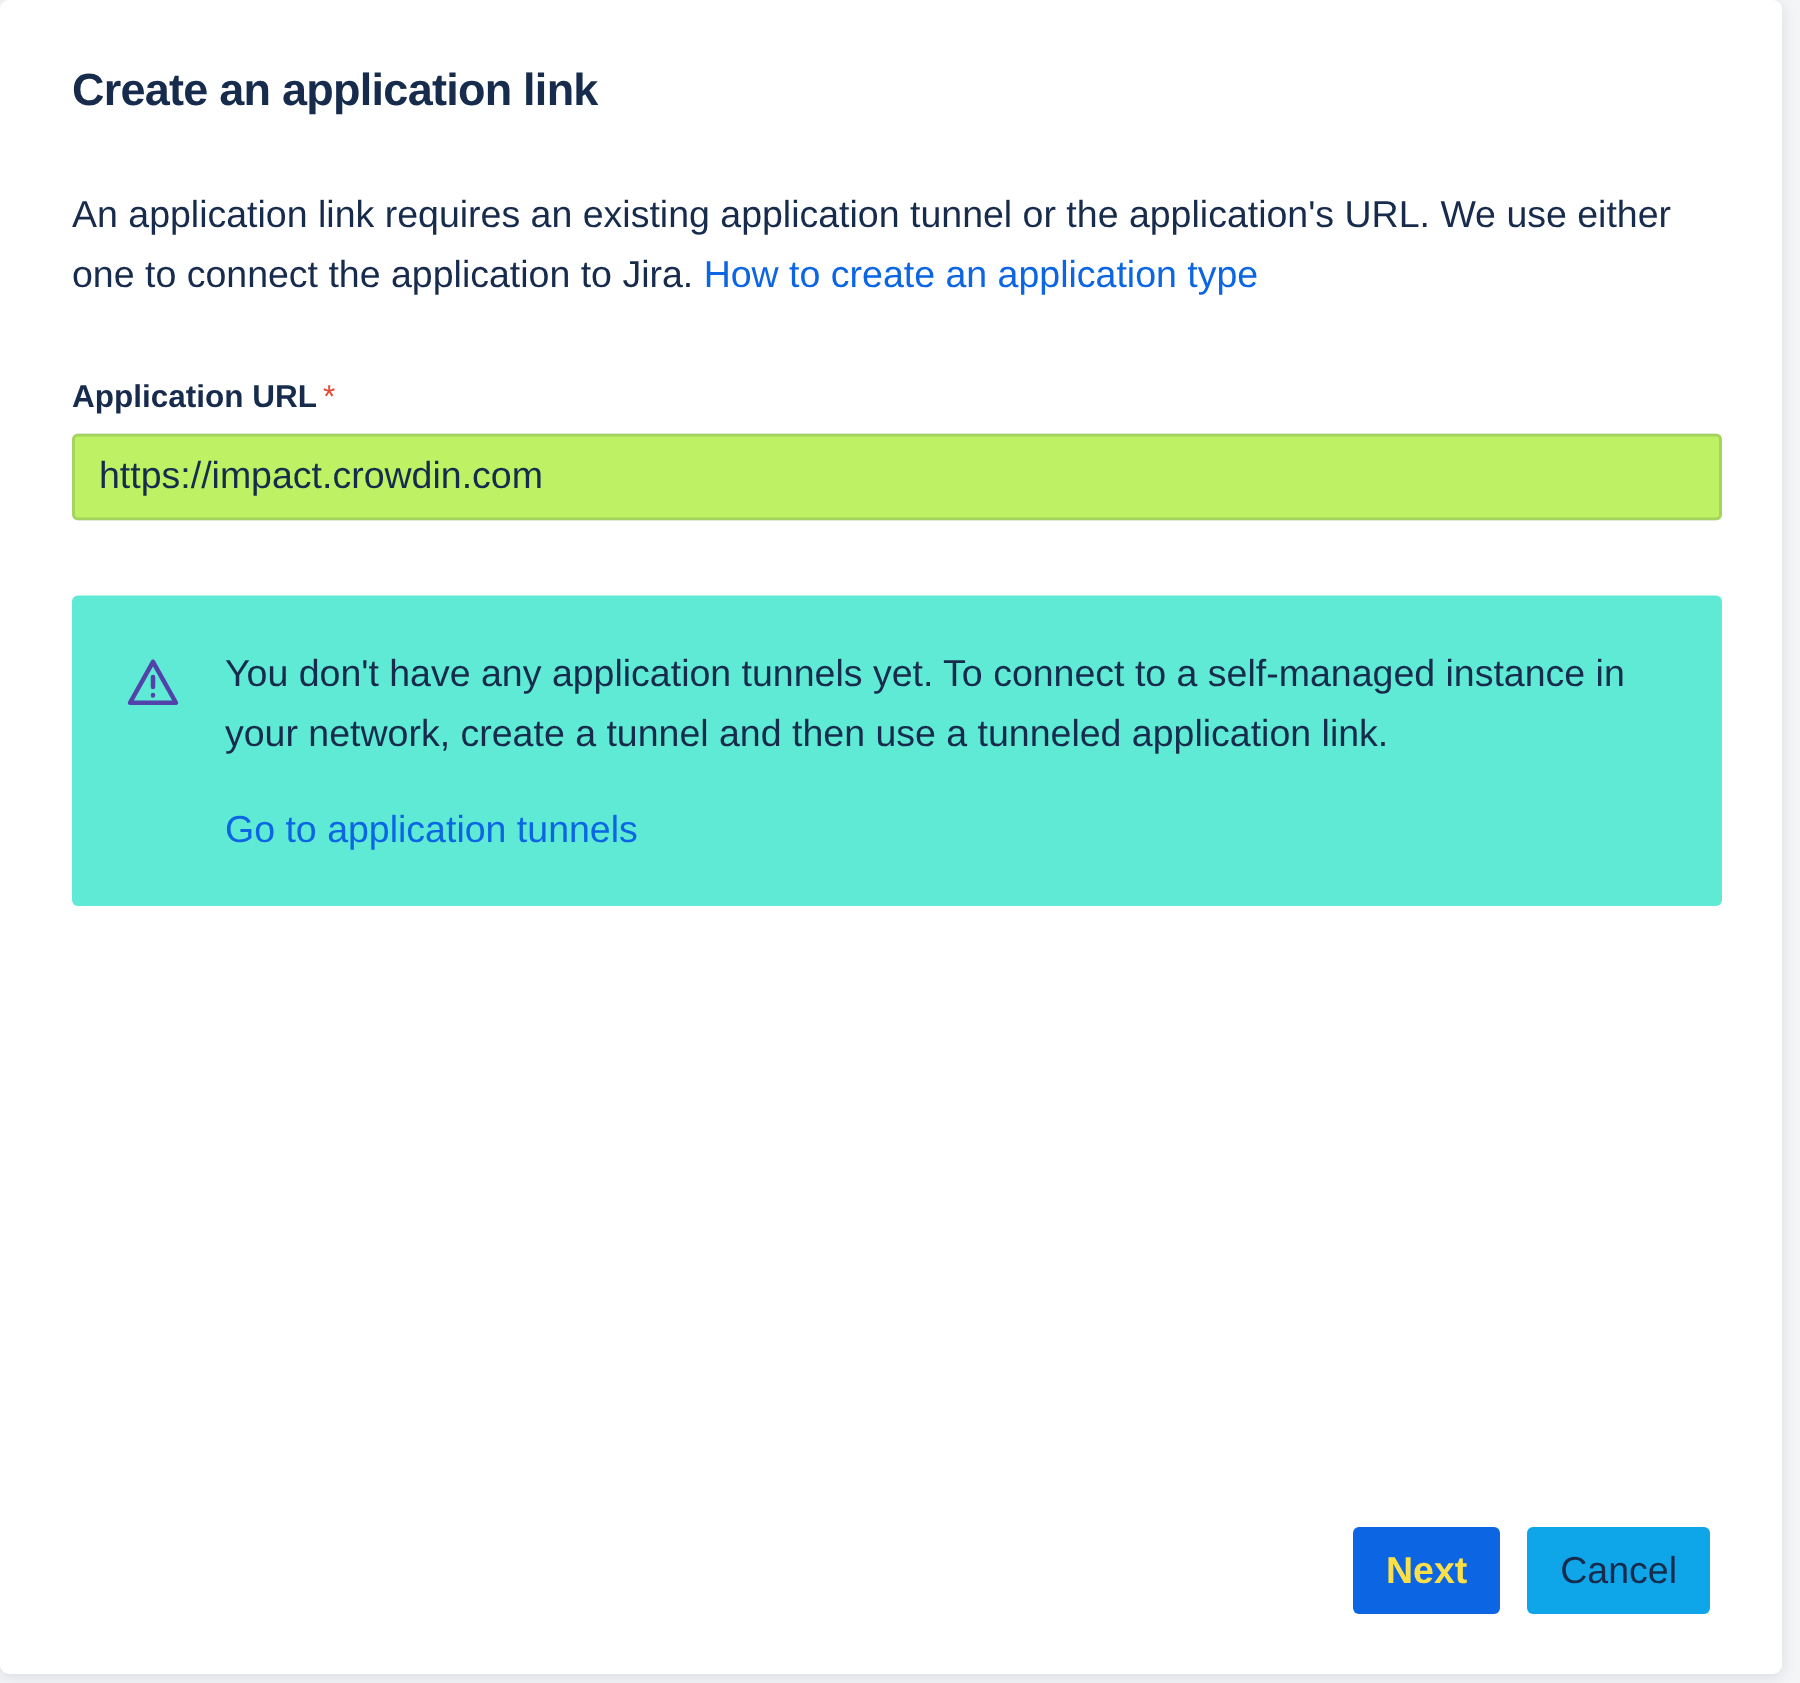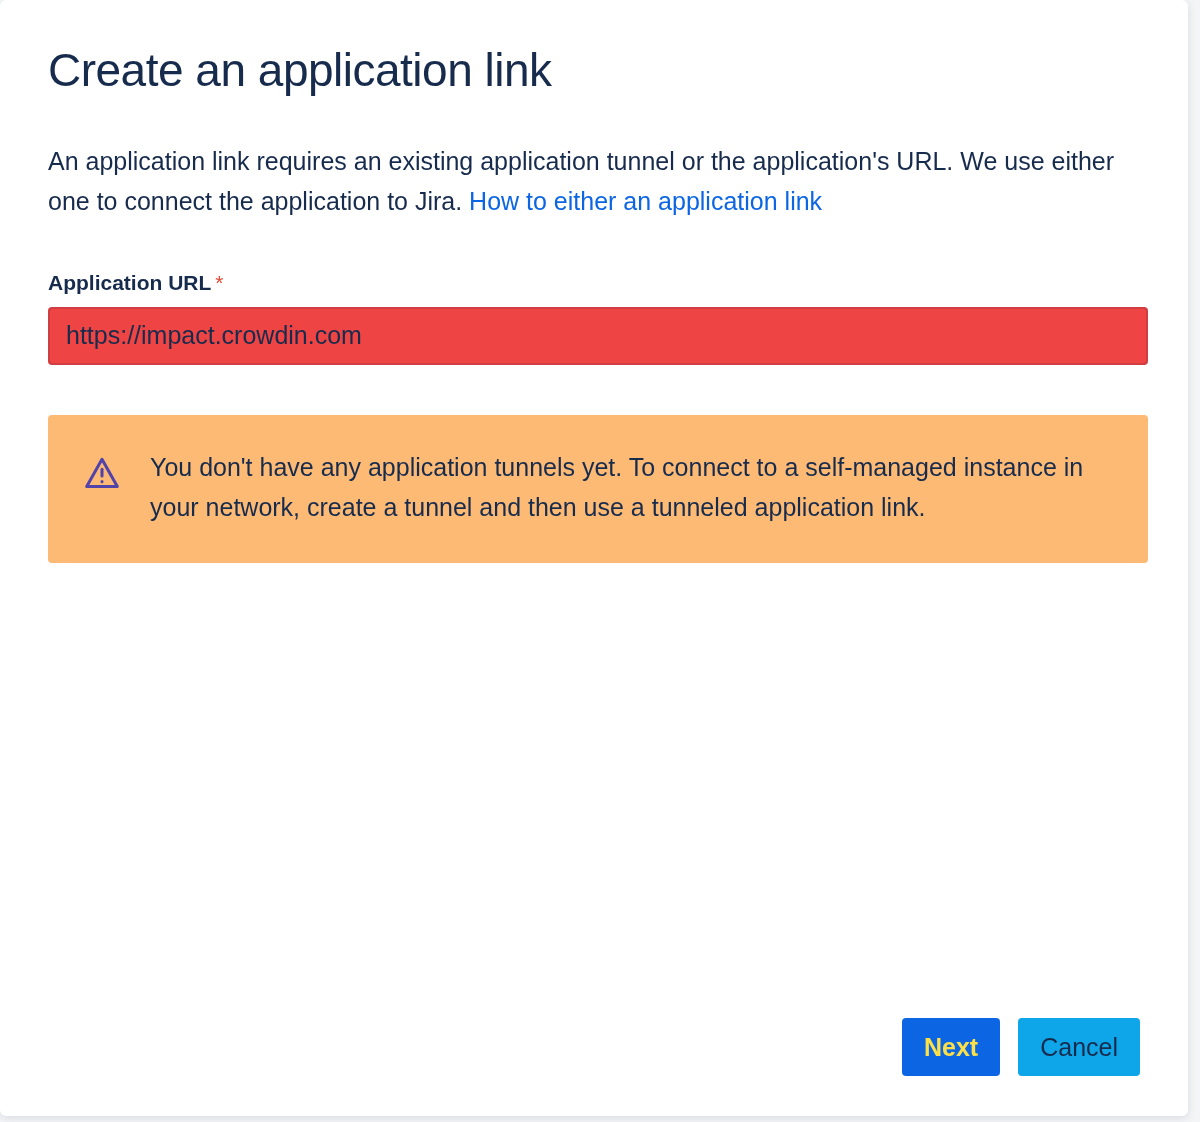--- a/index.html
+++ b/index.html
@@ -18,23 +18,23 @@
     height: 1116px;
     background: #ffffff;
     border-radius: 6px;
     box-shadow: 0 2px 10px rgba(9,30,66,0.12);
     overflow: hidden;
   }
   .inner {
     padding: 44px 48px 0 48px;
   }
   h1.title {
-    font-size: 46px;
+    font-size: 30px;
     line-height: 1.15;
-    font-weight: 400;
+    font-weight: 700;
     color: #172b4d;
     margin: 0 0 44px 0;
     letter-spacing: -0.5px;
   }
   p.intro {
     font-size: 25px;
     line-height: 40px;
     color: #172b4d;
     margin: 0 0 50px 0;
     max-width: 1100px;
@@ -104,29 +104,29 @@
     display: block;
     width: 1100px;
     box-sizing: border-box;
     height: 58px;
     padding: 0 16px;
     font-size: 25px;
     color: #172b4d;
     border: 2px solid #091e4224;
     border-radius: 4px;
     outline: none;
-    background: #ef4444;
+    background: #bef264;
     font-family: "Liberation Sans", sans-serif;
   }
 
   .notice {
     margin-top: 50px;
     width: 1100px;
     box-sizing: border-box;
-    background: #fdba74;
+    background: #5eead4;
     border-radius: 4px;
     padding: 32px 36px 36px 36px;
     display: flex;
     align-items: flex-start;
   }
   .notice-icon {
     flex: 0 0 auto;
     width: 36px;
     height: 36px;
     margin-right: 30px;
@@ -177,41 +177,42 @@
 </style>
 </head>
 <body>
 
 <div id="dialog">
   <div class="inner">
 
     <h1 class="title">Create an application link</h1>
 
     <p class="intro">
-      <span>An application link requires an existing application tunnel or the application's URL. We use either one to connect the application to Jira. </span><a class="link">How to either an application link</a>
+      <span>An application link requires an existing application tunnel or the application's URL. We use either one to connect the application to Jira. </span><a class="link">How to create an application type</a>
     </p>
 
 
     <div class="url-block">
       <span class="field-label">
         <span>Application URL</span><span class="req">*</span>
       </span>
       <input class="url-input" type="text" value="https://impact.crowdin.com" style="">
     </div>
 
     <div class="notice">
       <span class="notice-icon">
         <svg width="36" height="36" viewBox="0 0 24 24" aria-hidden="true">
           <path d="M12 2.8 L22.2 21 H1.8 Z" fill="none" stroke="#5243aa" stroke-width="2" stroke-linejoin="round"></path>
           <rect x="11" y="8.5" width="2" height="6.5" rx="1" fill="#5243aa"></rect>
           <rect x="11" y="16.6" width="2" height="2.2" rx="1" fill="#5243aa"></rect>
         </svg>
       </span>
       <div class="notice-body">
         <p class="notice-text">You don't have any application tunnels yet. To connect to a self-managed instance in your network, create a tunnel and then use a tunneled application link.</p>
+        <a class="notice-link">Go to application tunnels</a>
       </div>
     </div>
 
   </div>
 
   <div class="actions">
     <button class="primary">Next</button>
     <button class="subtle">Cancel</button>
   </div>
 </div>

